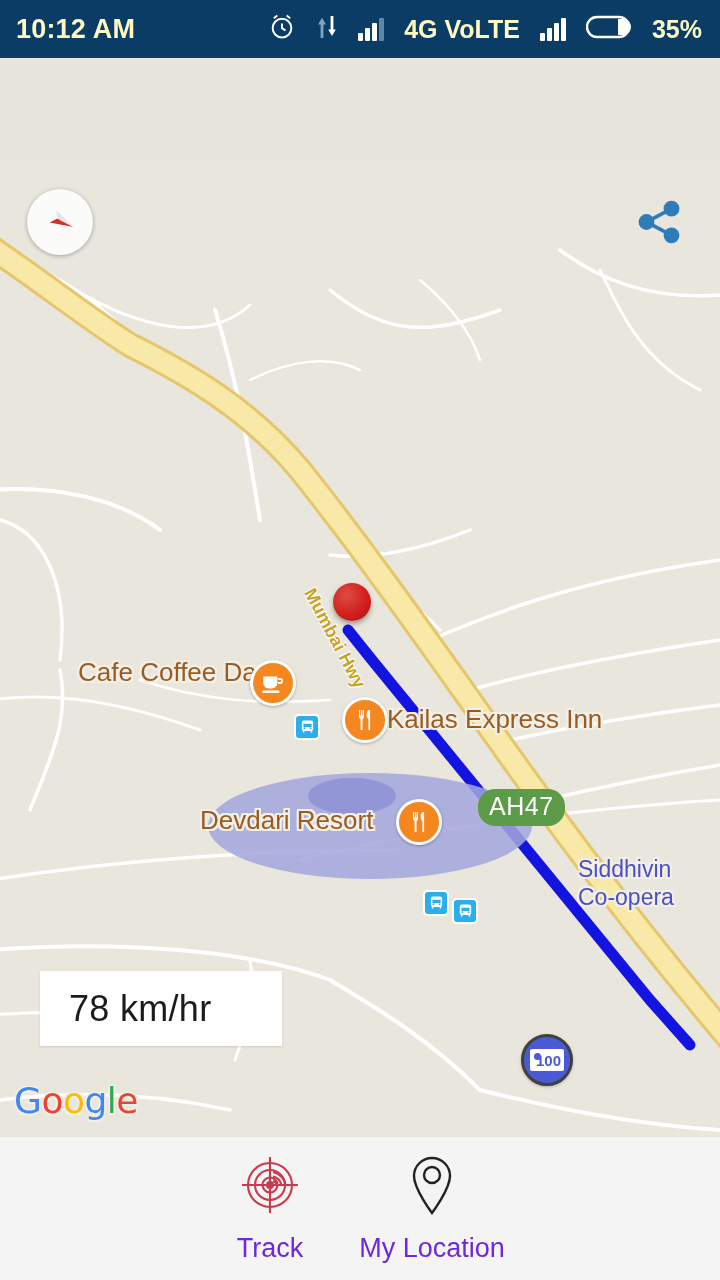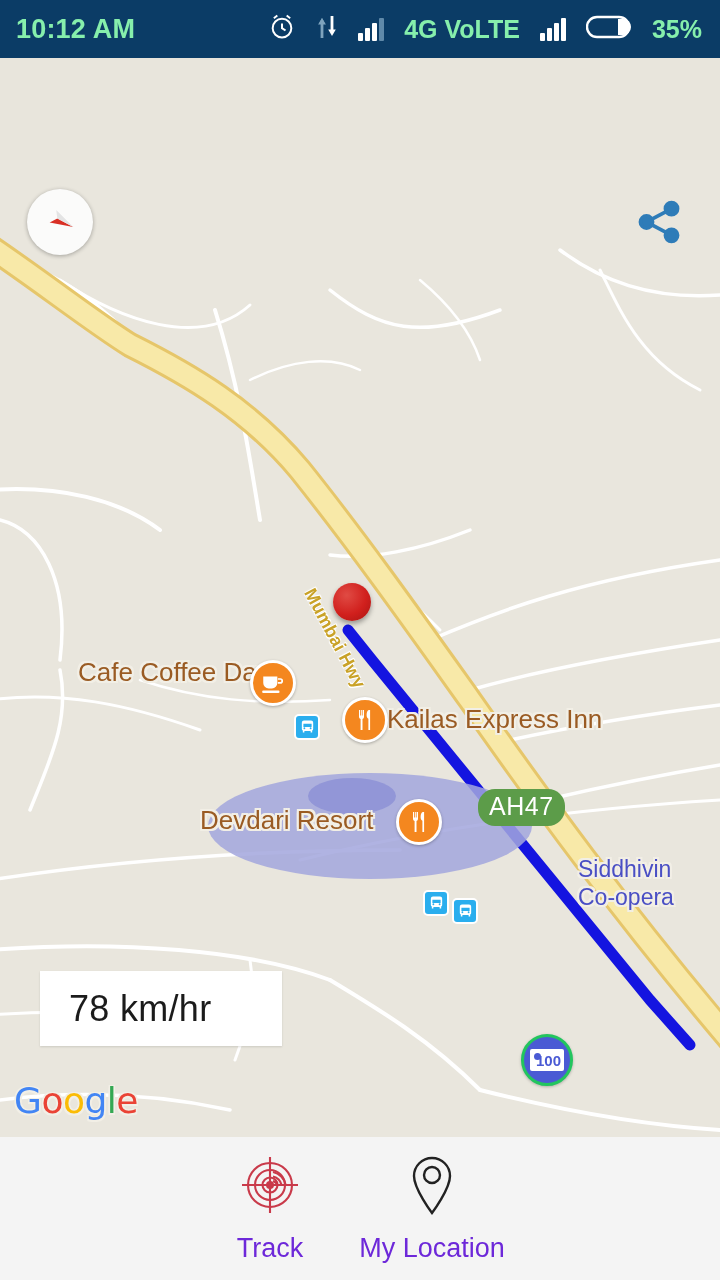--- a/index.html
+++ b/index.html
@@ -16,21 +16,21 @@
   }
 
   
   #status-bar {
     position: absolute; left: 0; top: 0;
     width: 720px; height: 58px;
     background: #0b3c66;
     display: flex; align-items: center;
     box-sizing: border-box;
     padding: 0 18px 0 16px;
-    color: #86efac;
+    color: #fef9c3;
   }
   #status-clock {
     font-size: 27px; font-weight: bold;
     letter-spacing: 0.2px;
     line-height: 1;
   }
   #status-icons {
     margin-left: auto;
     display: flex; align-items: center; gap: 20px;
   }
@@ -102,21 +102,21 @@
     background: #2aaeee;
     border: 2px solid #ffffff;
     box-sizing: border-box;
     display: flex; align-items: center; justify-content: center;
     cursor: pointer;
   }
   #poi-bank {
     position: absolute;
     width: 52px; height: 52px; border-radius: 50%;
     background: #4a5ad4;
-    border: 3px solid #22c55e;
+    border: 3px solid #404040;
     box-sizing: border-box;
     box-shadow: 0 1px 3px rgba(0,0,0,0.25);
     display: flex; align-items: center; justify-content: center;
     cursor: pointer;
   }
   #bank-note {
     width: 34px; height: 22px; background: #fff;
     border-radius: 2px; position: relative;
     display:flex; align-items:center; justify-content:flex-end;
   }

